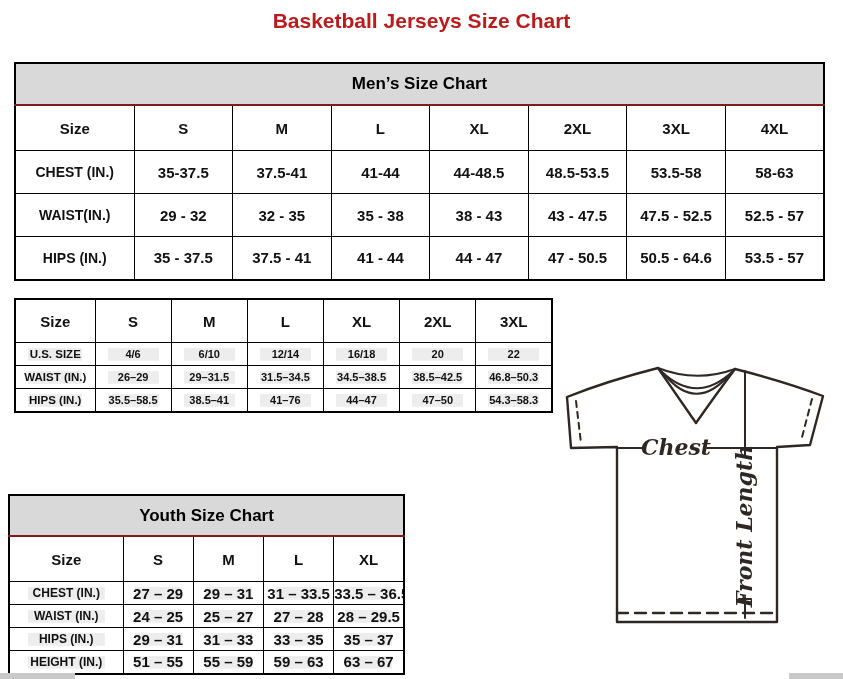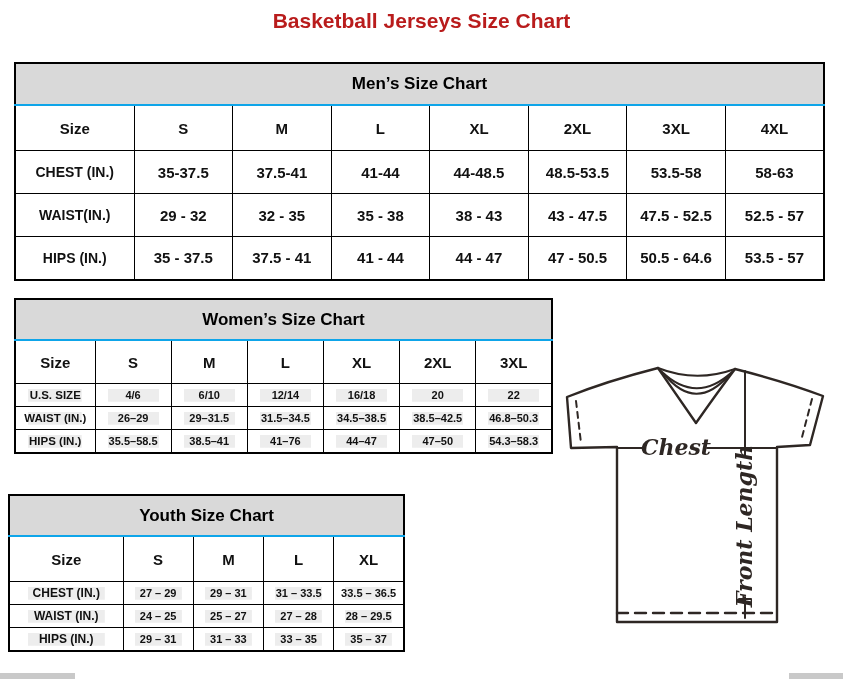--- a/index.html
+++ b/index.html
@@ -5,21 +5,21 @@
   html,body{margin:0;padding:0;background:#fff;}
   body{width:843px;height:679px;font-family:"Liberation Sans",sans-serif;color:#111;}
   .page{position:relative;width:843px;height:679px;overflow:hidden;background:#fff;}
   .title{position:absolute;top:9px;left:0;width:100%;text-align:center;
          font-size:21px;font-weight:bold;margin:0;color:#b91c1c;}
 
   table.tbl{position:absolute;border-collapse:collapse;table-layout:fixed;
             border:2px solid #000;background:#fff;}
   .tbl th,.tbl td{border:1px solid #000;text-align:center;vertical-align:middle;
                   font-weight:bold;color:#111;padding:0;overflow:hidden;white-space:nowrap;}
-  .tbl th.band{background:#d9d9d9;font-size:17px;border-bottom:2px solid #0ea5e9;color:#000;}
+  .tbl th.band{background:#d9d9d9;font-size:17px;border-bottom:2px solid #7f1d1d;color:#000;}
 
   
   .men{left:14px;top:62px;width:811px;}
   .men th.band{height:40px;}
   .men tr.hdr th{height:44px;font-size:15px;}
   .men tbody tr{height:43px;}
   .men tbody th{font-size:14px;}
   .men tbody td{font-size:15px;}
 
   
@@ -29,21 +29,21 @@
   .women tbody tr{height:23px;}
   .women tbody th{font-size:11.5px;}
   .women tbody td{font-size:11px;}
 
   
   .youth{left:8px;top:494px;width:397px;}
   .youth th.band{height:39px;}
   .youth tr.hdr th{height:44px;font-size:15px;}
   .youth tbody tr{height:23px;}
   .youth tbody th{font-size:12px;}
-  .youth tbody td{font-size:11px;}
+  .youth tbody td{font-size:15px;}
 
   
   .women tbody td,.women tbody th,.youth tbody td,.youth tbody th{
     background:linear-gradient(#ededed,#ededed) 50% 52% / 68% 58% no-repeat;
   }
 
   .jersey{position:absolute;left:555px;top:355px;width:288px;height:322px;}
   .jersey text{font-family:"DejaVu Serif","Liberation Serif",serif;
                font-style:italic;font-weight:bold;fill:#2e2724;}
 
@@ -122,23 +122,20 @@
     <colgroup>
         <col style="width:80px">
         <col>
         <col>
         <col>
         <col>
         <col>
         <col>
       </colgroup>
     <thead>
-      <tr>
-        <th class="band" colspan="7">Women’s Size Chart</th>
-      </tr>
       <tr class="hdr">
         <th>Size</th>
         <th>S</th>
         <th>M</th>
         <th>L</th>
         <th>XL</th>
         <th>2XL</th>
         <th>3XL</th>
       </tr>
     </thead>
@@ -208,20 +205,27 @@
         <td>27 – 28</td>
         <td>28 – 29.5</td>
       </tr>
       <tr>
         <th>HIPS (IN.)</th>
         <td>29 – 31</td>
         <td>31 – 33</td>
         <td>33 – 35</td>
         <td>35 – 37</td>
       </tr>
+      <tr>
+        <th>HEIGHT (IN.)</th>
+        <td>51 – 55</td>
+        <td>55 – 59</td>
+        <td>59 – 63</td>
+        <td>63 – 67</td>
+      </tr>
     </tbody>
   </table>
 
   <svg class="jersey" viewBox="0 0 288 322" aria-hidden="true">
     <g stroke="#2e2724" fill="none" stroke-linejoin="round" stroke-linecap="round">
 
       <path stroke-width="2.4" d="
         M 103,13 Q 52,26 12,42 L 16,93 L 62,92
         L 62,267 L 222,267 L 222,92 L 255,90 L 268,41 Q 228,26 180,14"></path>
 

